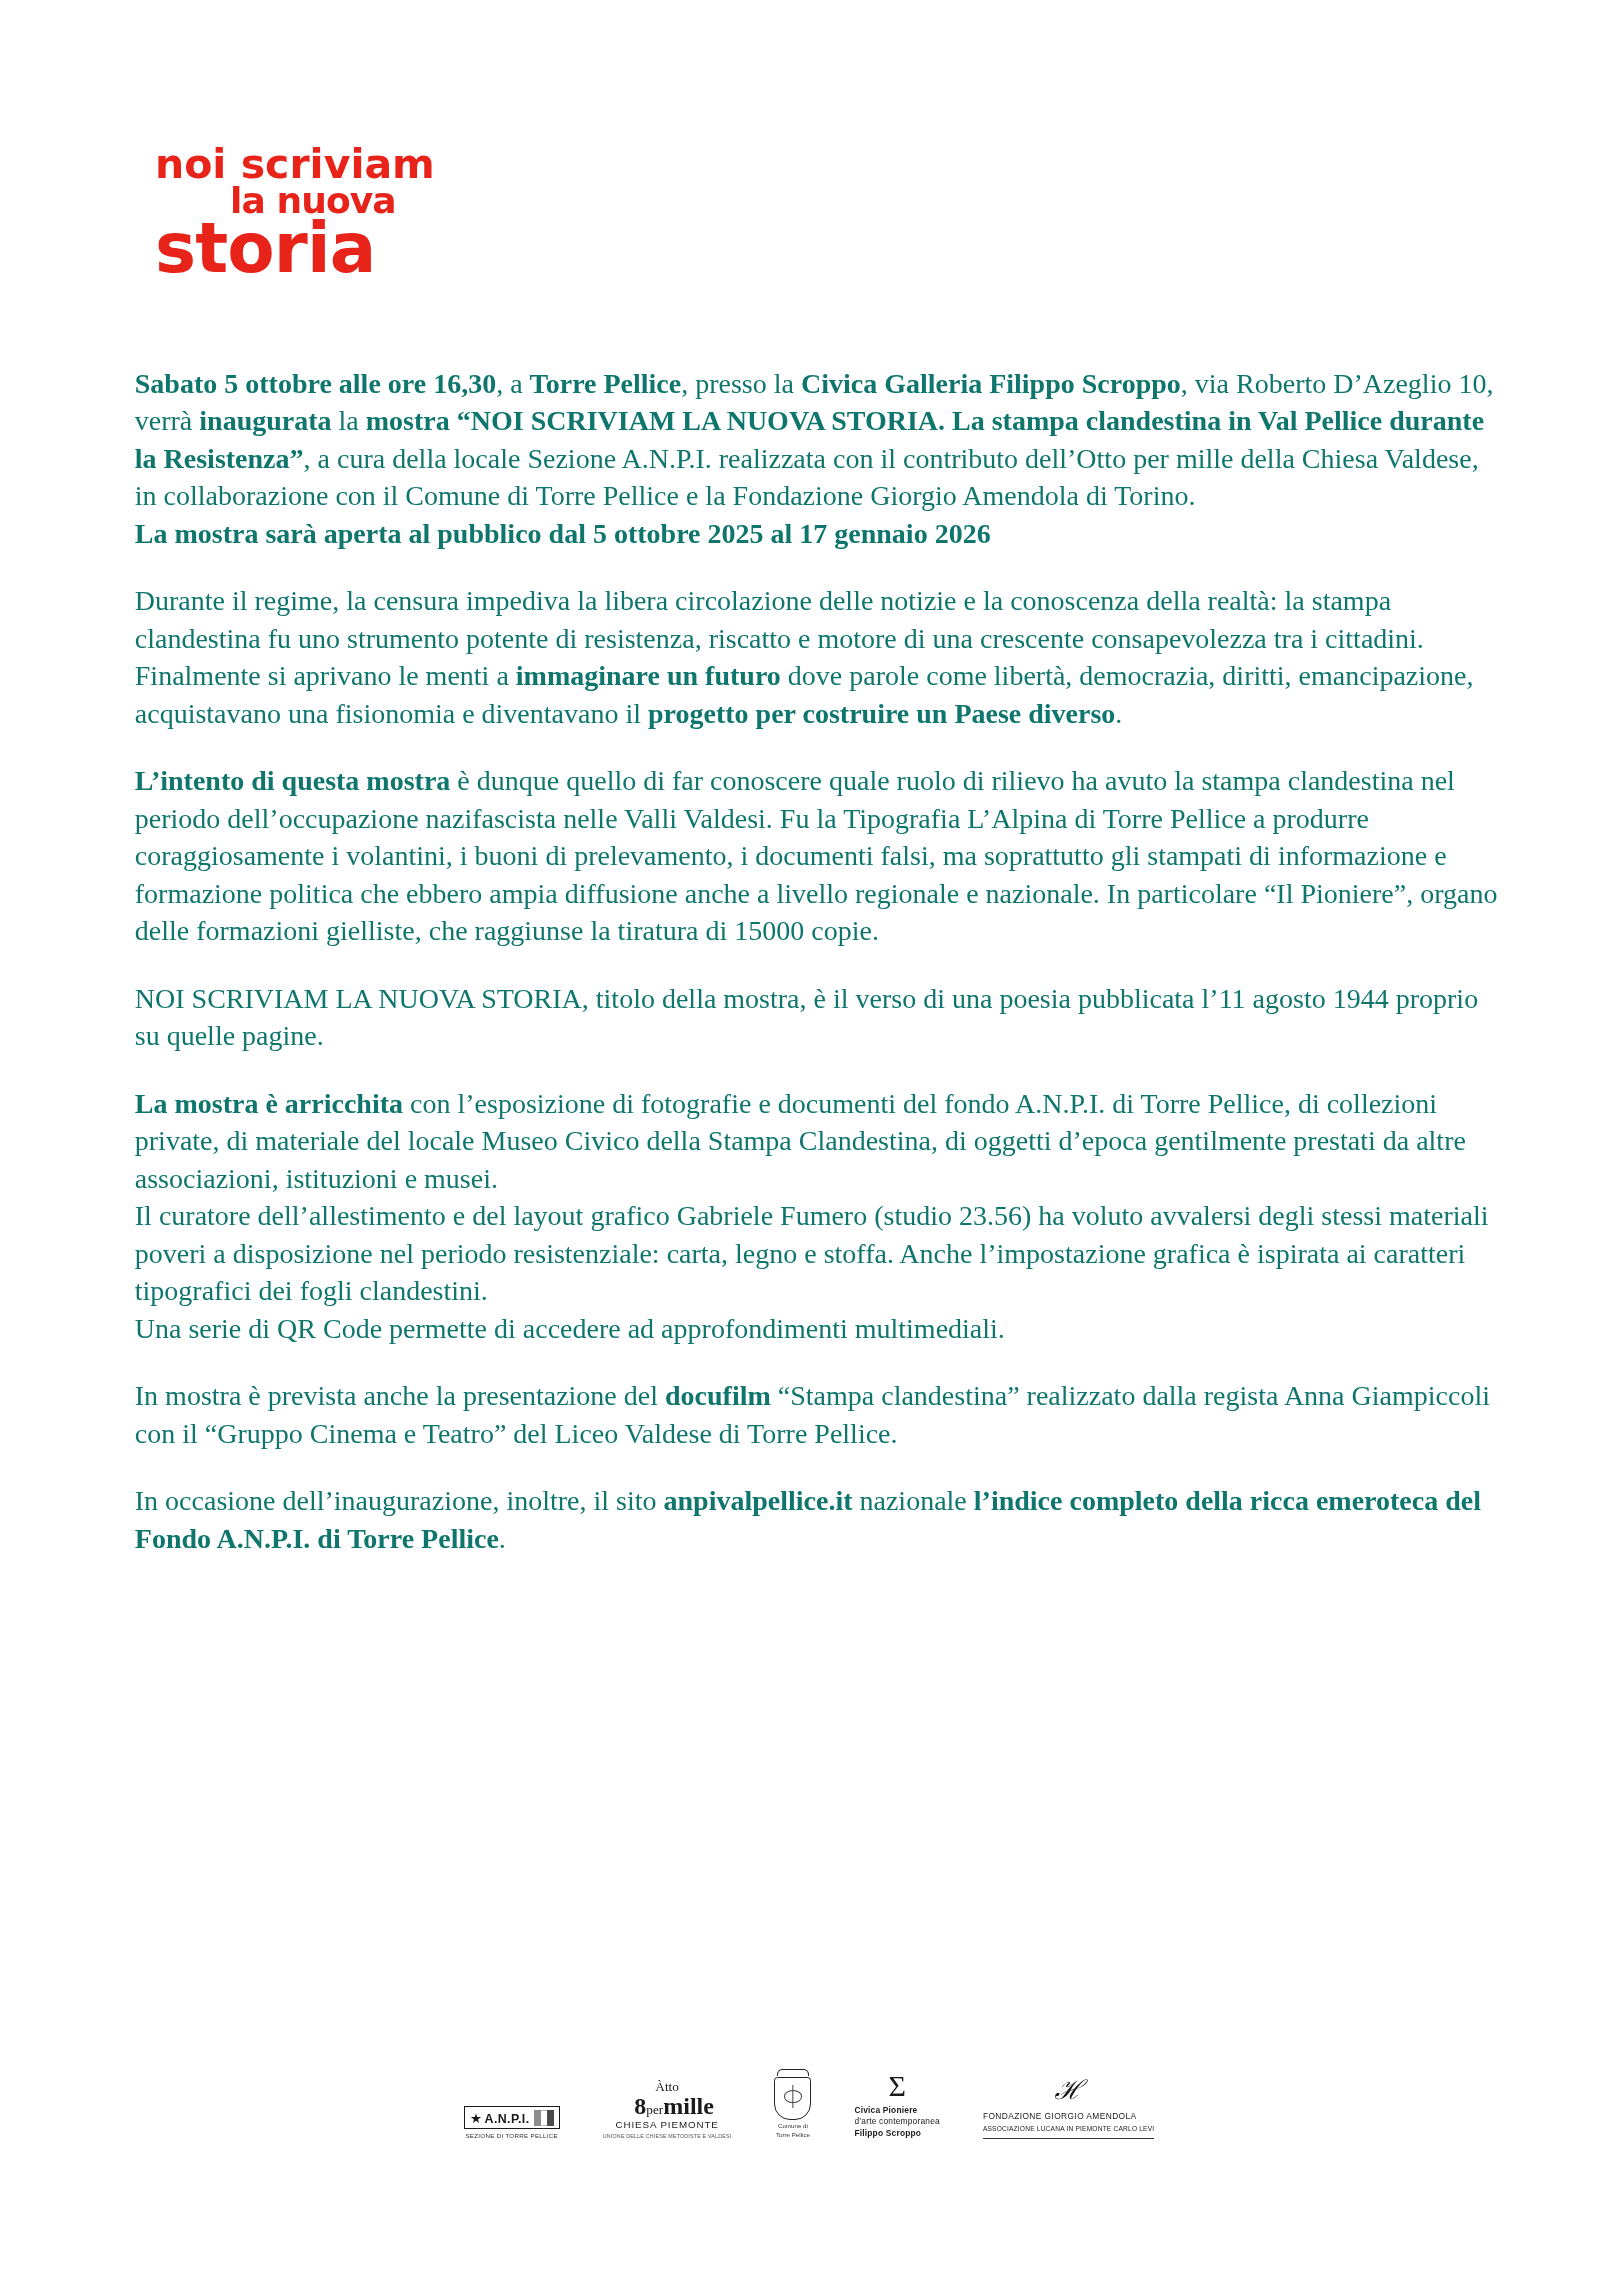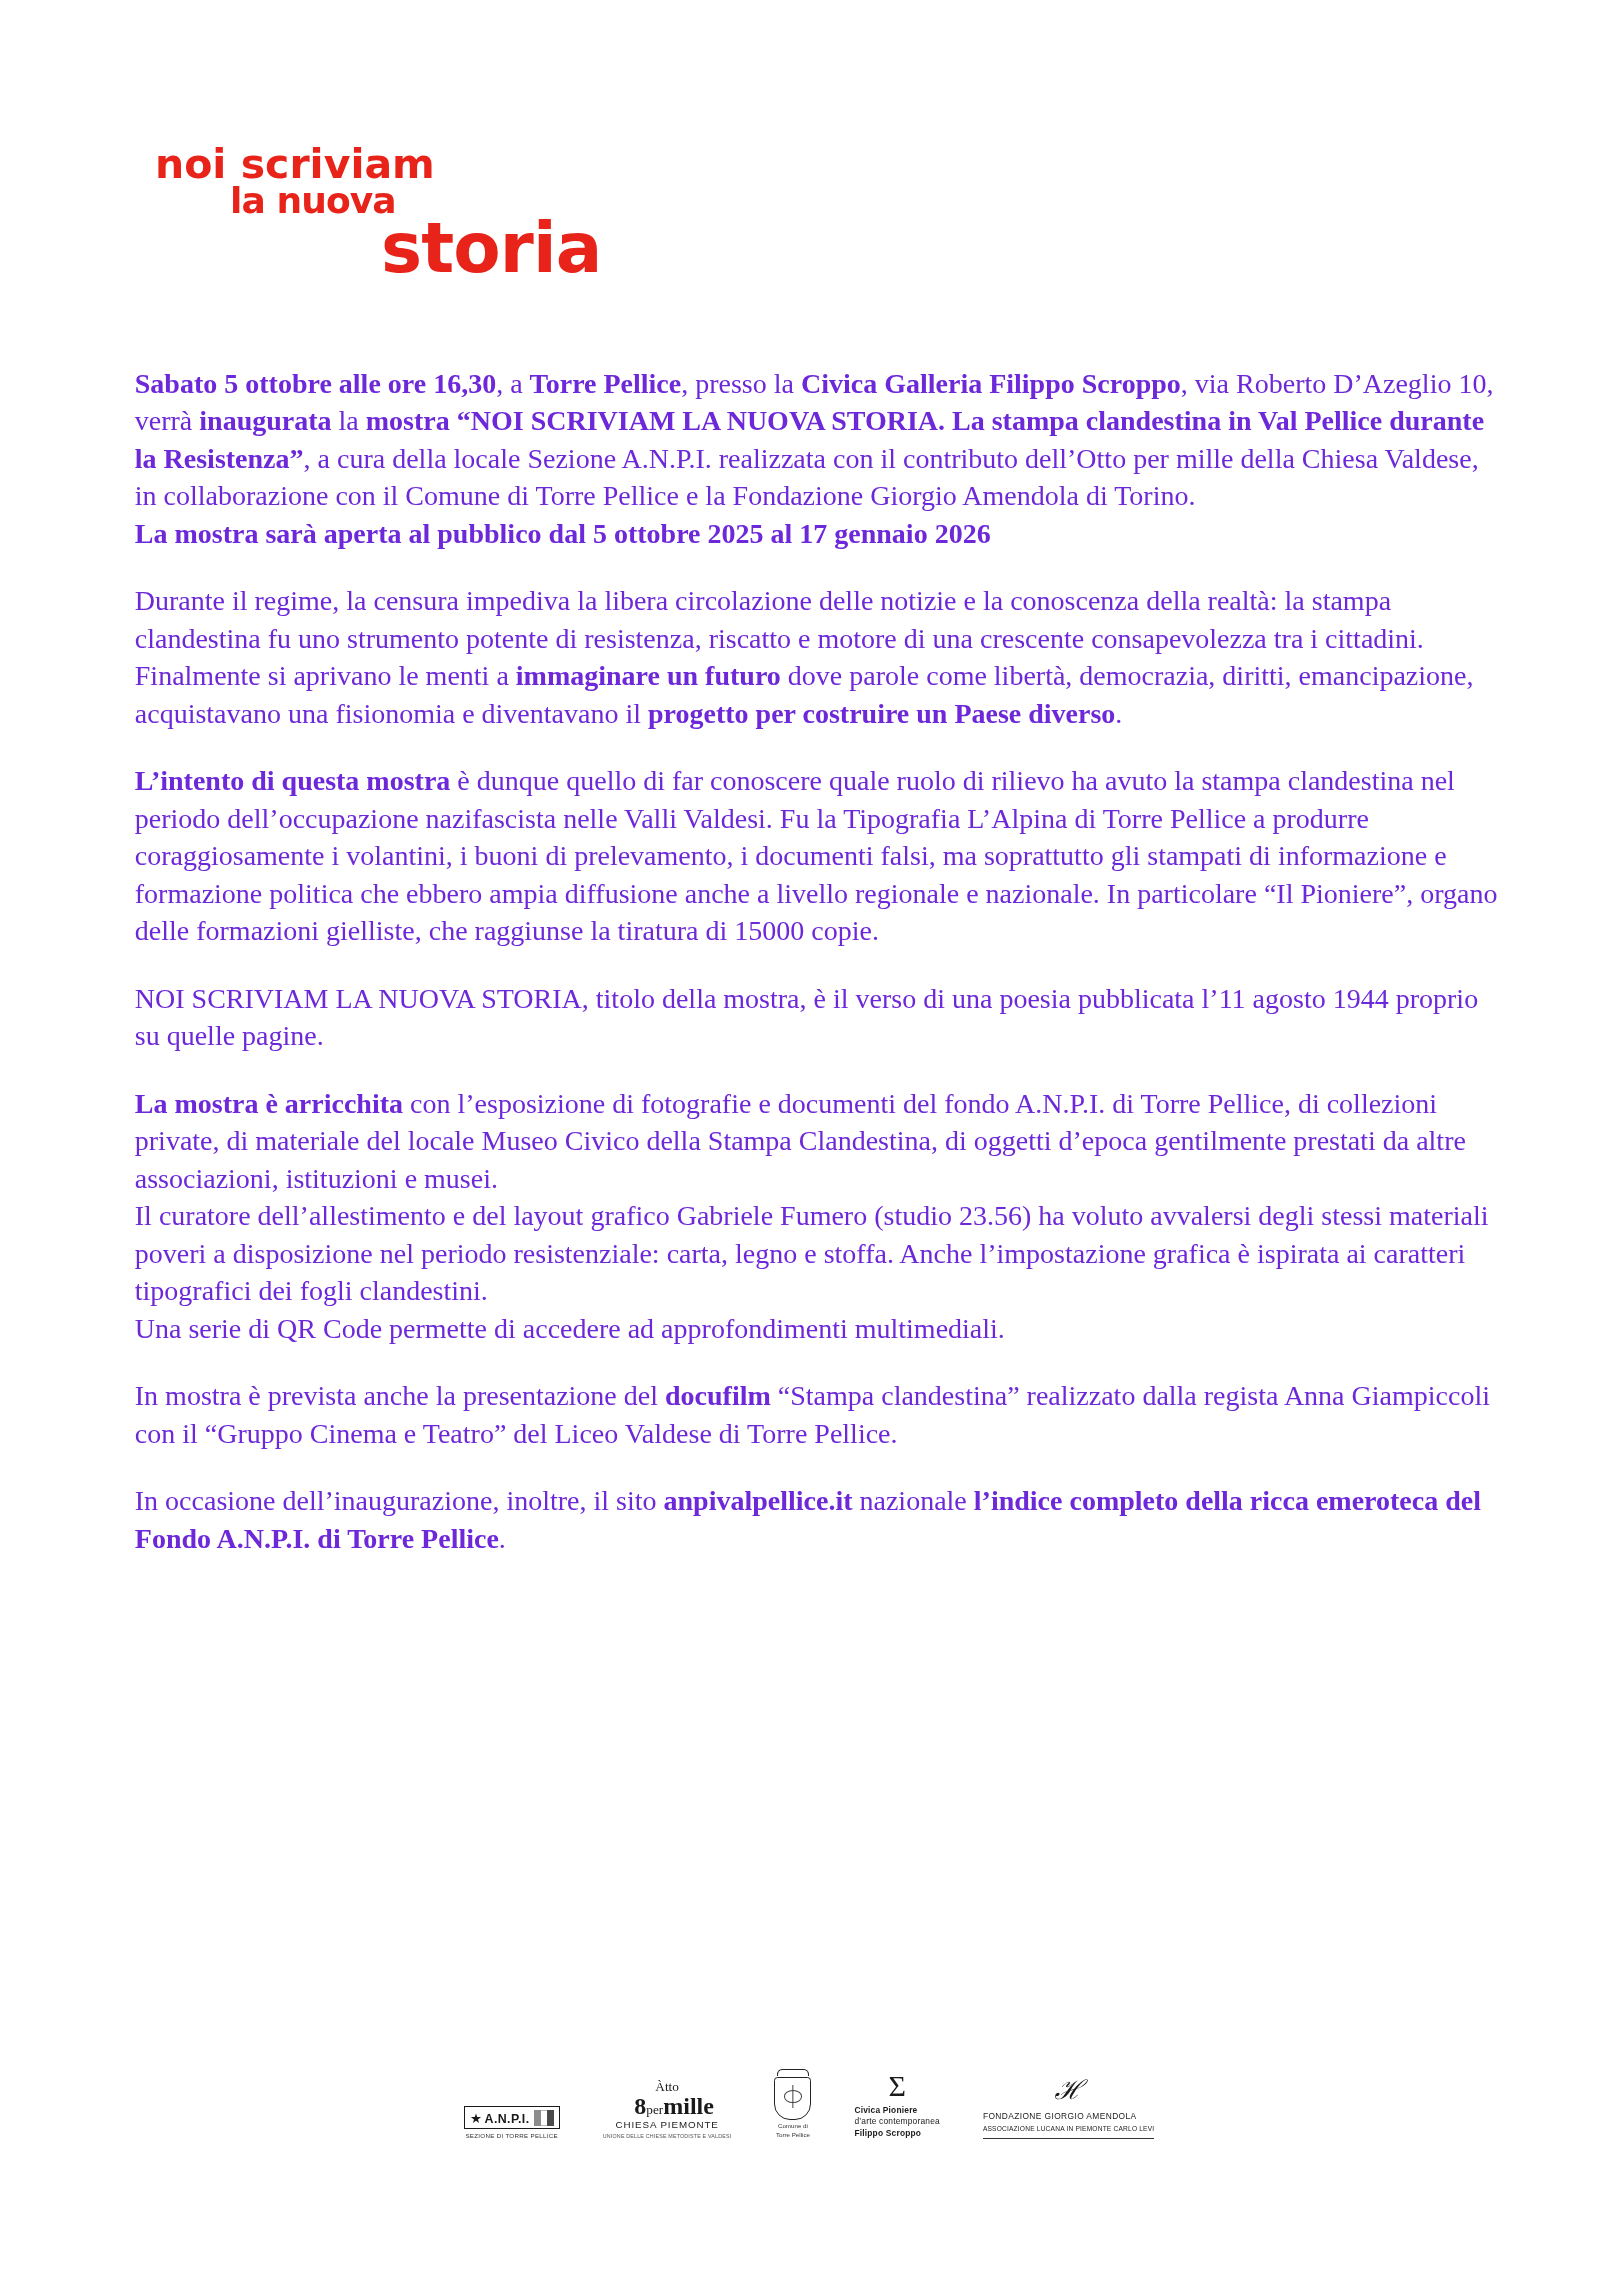--- a/index.html
+++ b/index.html
@@ -37,37 +37,36 @@
     letter-spacing: 0px;
   }
   .logo-line2 {
     font-size: 36px;
     margin-left: 75px;
     display: block;
     letter-spacing: -0.9px;
   }
   .logo-line3 {
     font-size: 69px;
-    margin-left: 226px;
     display: block;
     letter-spacing: -0.9px;
   }
 
   
   .content {
     margin-top: 84px;
     margin-left: 1.8px;
     width: 1370px;
   }
   .para {
     font-size: 28px;
     line-height: 1.34;
     margin: 0 0 30px 0;
     text-align: left;
-    color: #6d28d9;
+    color: #0f766e;
   }
   .para b, .para strong {
     font-weight: bold;
   }
 
   
   .footer {
     position: absolute;
     left: 0;
     right: 0;

